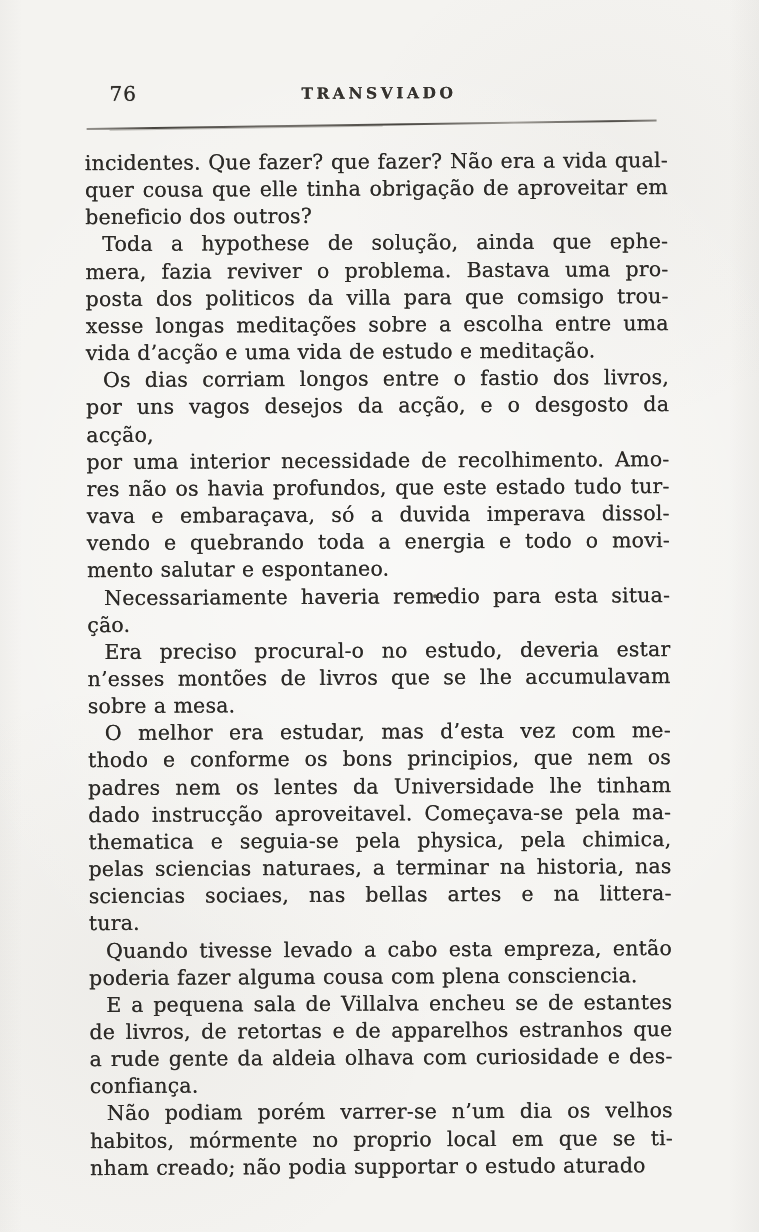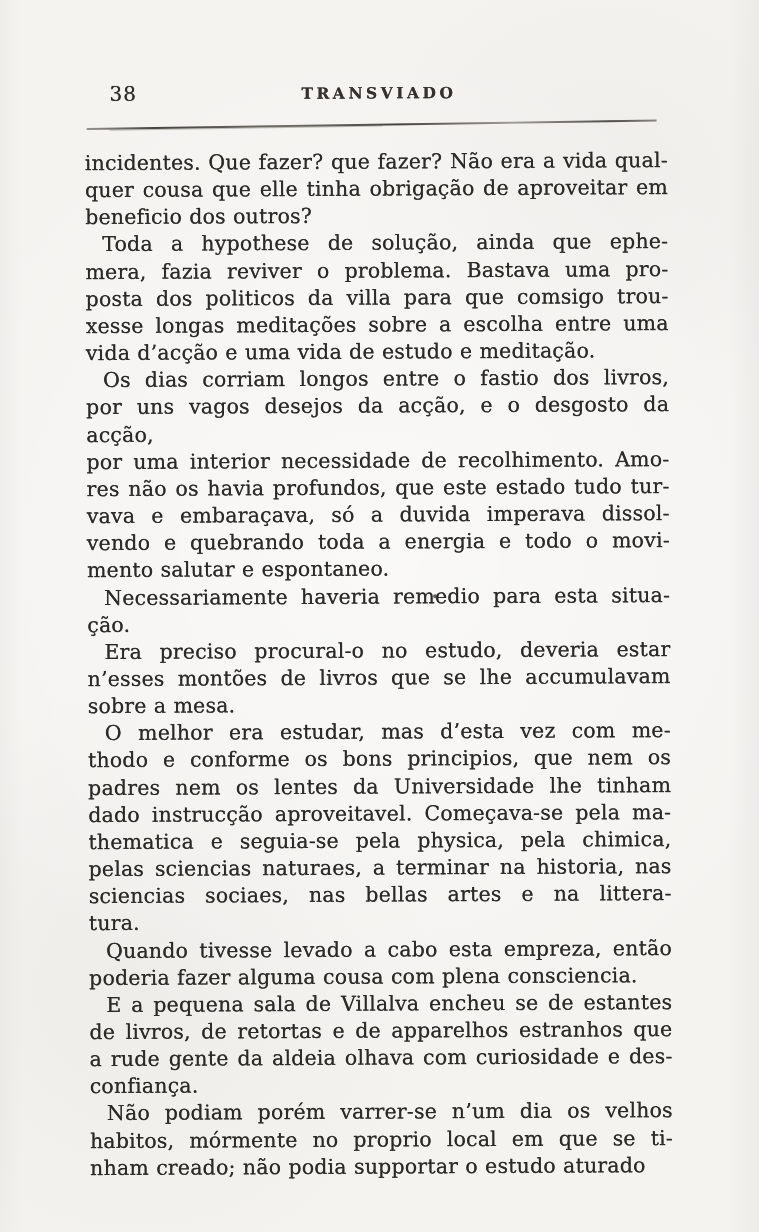--- a/index.html
+++ b/index.html
@@ -96,21 +96,21 @@
     opacity: 0.8;
   }
   .speck.dot-mid { left: 431px; top: 596px; width: 4px; height: 4px; }
 </style>
 </head>
 <body>
 
 <div class="page">
   <div class="content">
 
-    <div class="pagenum">38</div>
+    <div class="pagenum">76</div>
 
     <div class="running-title">TRANSVIADO</div>
 
     <div class="rule"></div>
 
     <div class="body-text" id="body-text">
         <div class="line">incidentes. Que fazer? que fazer? Não era a vida qual-</div>
         <div class="line">quer cousa que elle tinha obrigação de aproveitar em</div>
         <div class="line end">beneficio dos outros?</div>
         <div class="line indent">Toda a hypothese de solução, ainda que ephe-</div>

